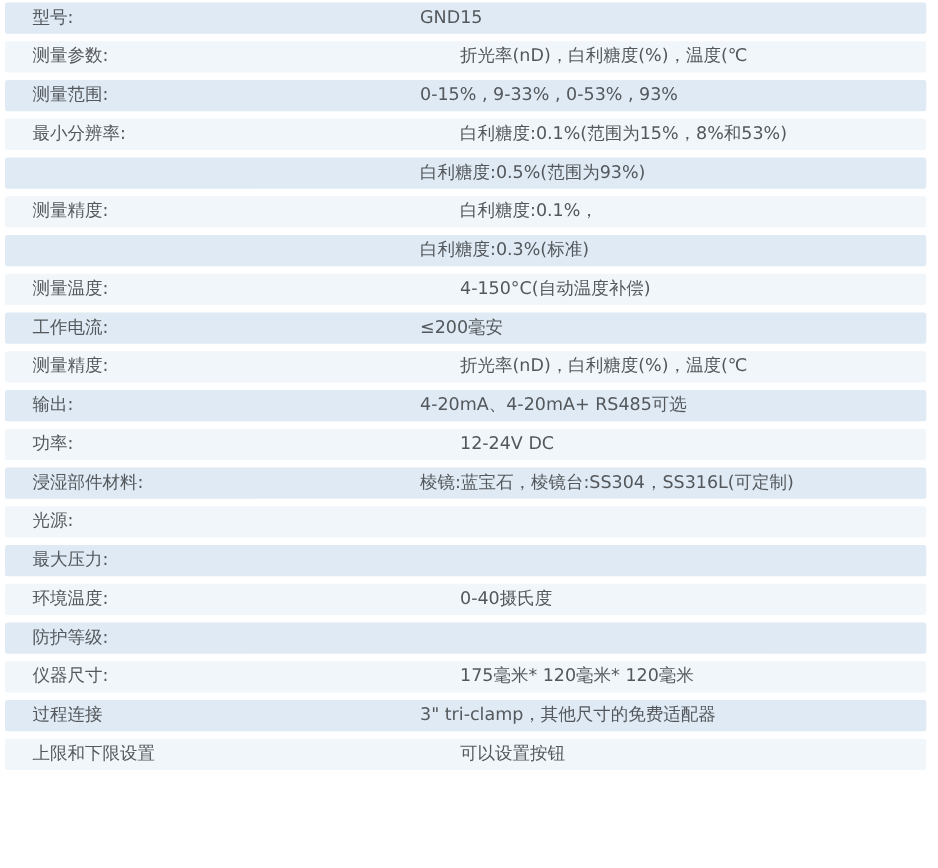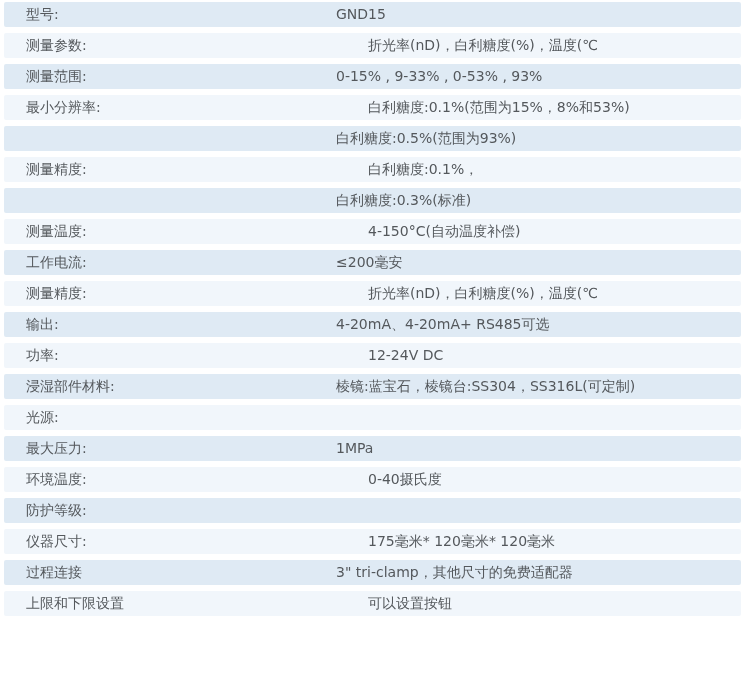--- a/index.html
+++ b/index.html
@@ -115,21 +115,20 @@
       <div class="label">浸湿部件材料:</div>
       <div class="value">棱镜:蓝宝石，棱镜台:SS304，SS316L(可定制)</div>
     </div>
 
     <div class="row even">
       <div class="label">光源:</div>
     </div>
 
     <div class="row odd">
       <div class="label">最大压力:</div>
-      <div class="value">1MPa</div>
     </div>
 
     <div class="row even">
       <div class="label">环境温度:</div>
       <div class="value">0-40摄氏度</div>
     </div>
 
     <div class="row odd">
       <div class="label">防护等级:</div>
     </div>

